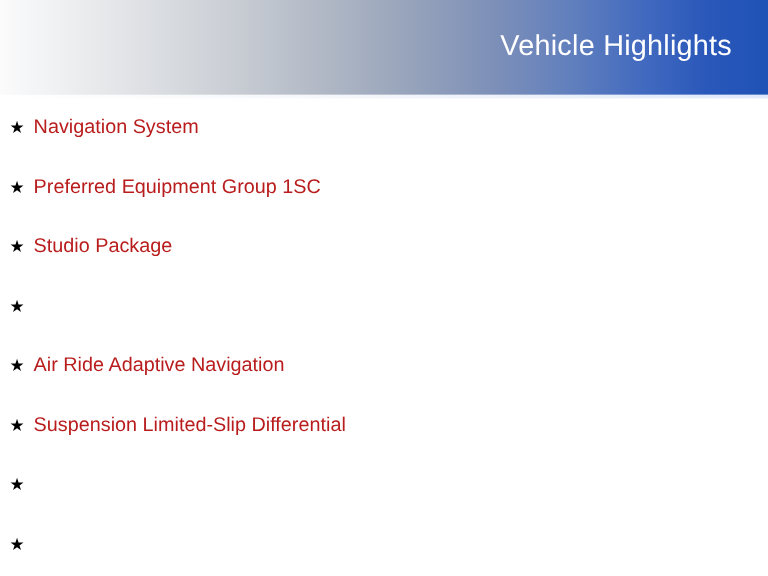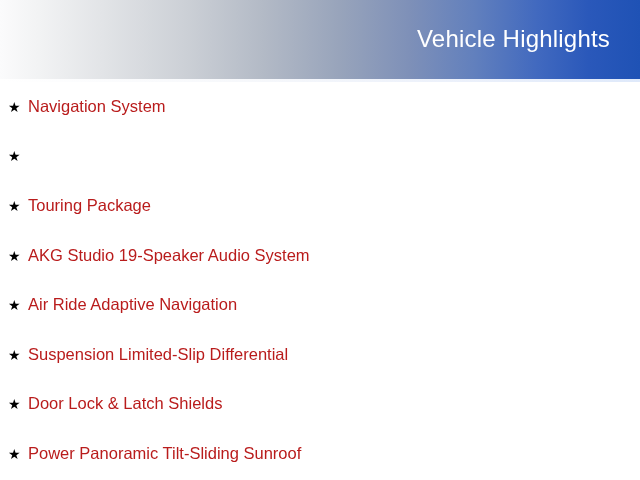--- a/index.html
+++ b/index.html
@@ -114,47 +114,45 @@
 
   <ul class="highlights-list">
 
     <li class="highlight-item">
       <span class="bullet-star">★</span>
       <span class="highlight-label">Navigation System</span>
     </li>
 
     <li class="highlight-item">
       <span class="bullet-star">★</span>
+      <span class="highlight-label">Preferred Equipment Group 1SC</span>
     </li>
 
     <li class="highlight-item">
       <span class="bullet-star">★</span>
-      <span class="highlight-label">Touring Package</span>
+      <span class="highlight-label">Studio Package</span>
     </li>
 
     <li class="highlight-item">
       <span class="bullet-star">★</span>
-      <span class="highlight-label">AKG Studio 19-Speaker Audio System</span>
     </li>
 
     <li class="highlight-item">
       <span class="bullet-star">★</span>
       <span class="highlight-label">Air Ride Adaptive Navigation</span>
     </li>
 
     <li class="highlight-item">
       <span class="bullet-star">★</span>
       <span class="highlight-label">Suspension Limited-Slip Differential</span>
     </li>
 
     <li class="highlight-item">
       <span class="bullet-star">★</span>
-      <span class="highlight-label">Door Lock &amp; Latch Shields</span>
     </li>
 
     <li class="highlight-item">
       <span class="bullet-star">★</span>
-      <span class="highlight-label">Power Panoramic Tilt-Sliding Sunroof</span>
     </li>
 
   </ul>
 
 </div>
 
 </body></html>

